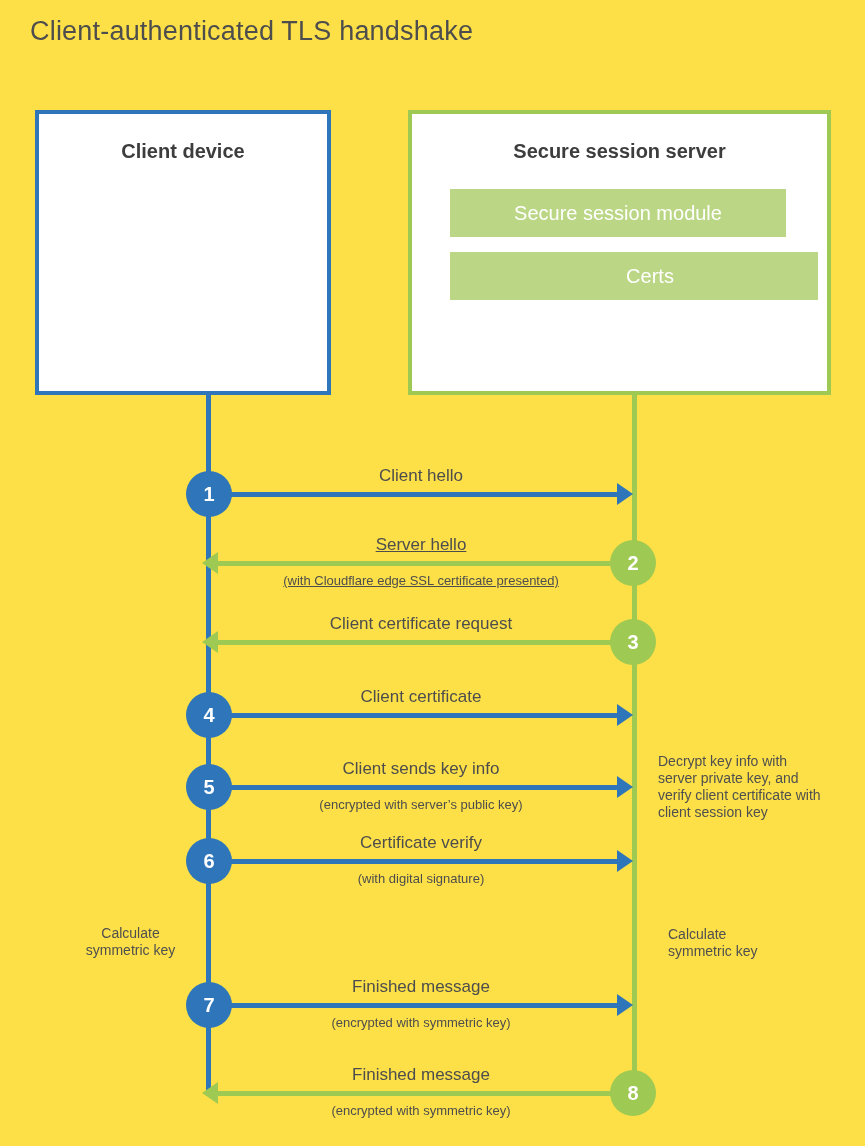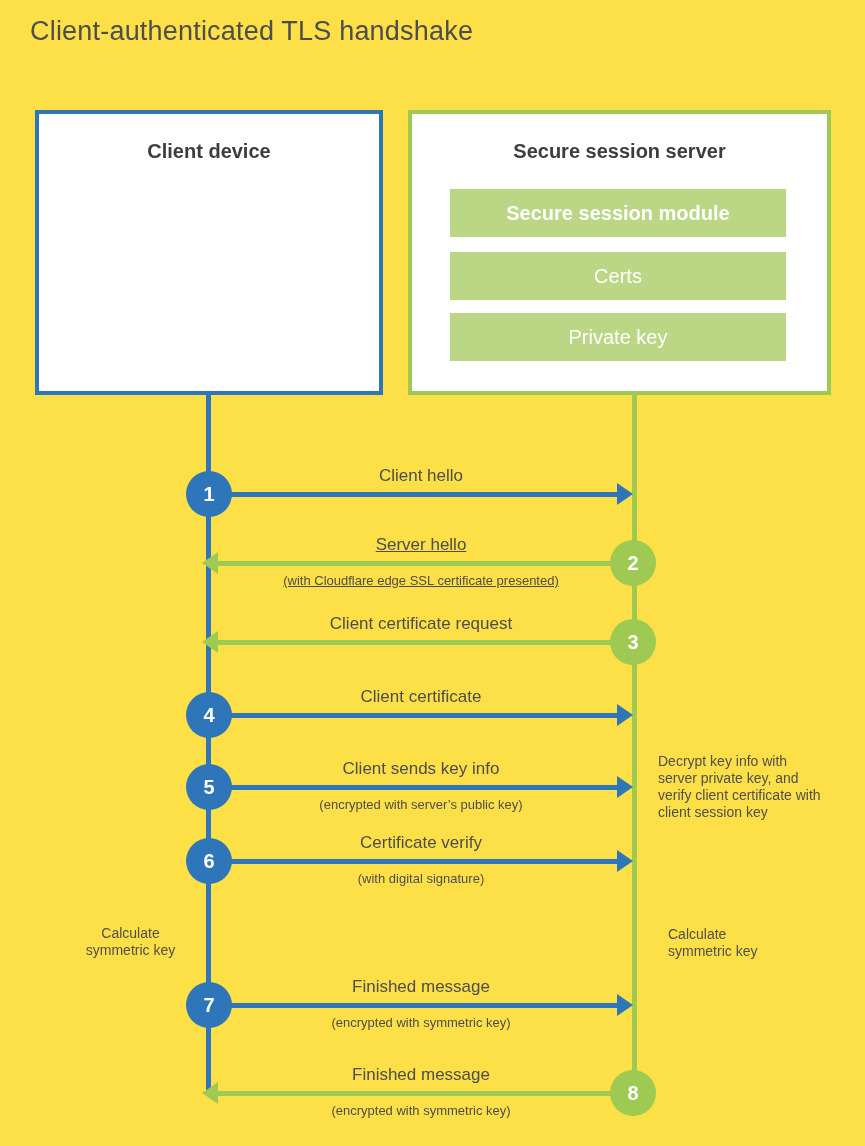--- a/index.html
+++ b/index.html
@@ -24,21 +24,21 @@
     color: #4d4d4d;
     letter-spacing: 0.2px;
   }
   .device-box {
     position: absolute;
     background: #ffffff;
     box-sizing: border-box;
     border: 4px solid;
   }
   #client-box {
-    left: 35px; top: 110px; width: 348px; height: 285px;
+    left: 35px; top: 110px; width: 296px; height: 285px;
     border-color: var(--blue);
   }
   #server-box {
     left: 408px; top: 110px; width: 423px; height: 285px;
     border-color: var(--green);
   }
   .box-title {
     text-align: center;
     font-weight: 700;
     font-size: 20px;
@@ -106,23 +106,22 @@
 <div class="canvas">
 
   <div class="page-title">Client-authenticated TLS handshake</div>
 
   <div class="device-box" id="client-box">
     <div class="box-title">Client device</div>
   </div>
 
   <div class="device-box" id="server-box">
     <div class="box-title">Secure session server</div>
-    <div class="server-bar" style="top:75px;font-weight:bold;">Secure session module</div>
-    <div class="server-bar" style="top:138px;">Certs</div>
-    <div class="server-bar" style="top:199px;">Private key</div>
+    <div class="server-bar" style="top:75px;">Secure session module</div>
+    <div class="server-bar" style="top:138px;padding-left:32px;">Certs</div>
   </div>
 
   <div class="vline" id="client-line"></div>
   <div class="vline" id="server-line"></div>
 
   <div id="steps">
       <div>
         <div class="step-line" style="top: 492px; background: rgb(46, 118, 185); left: 209px; width: 409px;"></div>
         <div class="head-right" style="top: 483px; left: 617px; border-left: 16px solid rgb(46, 118, 185);"></div>
         <div class="step-label" style="top: 466px;">Client hello</div>

